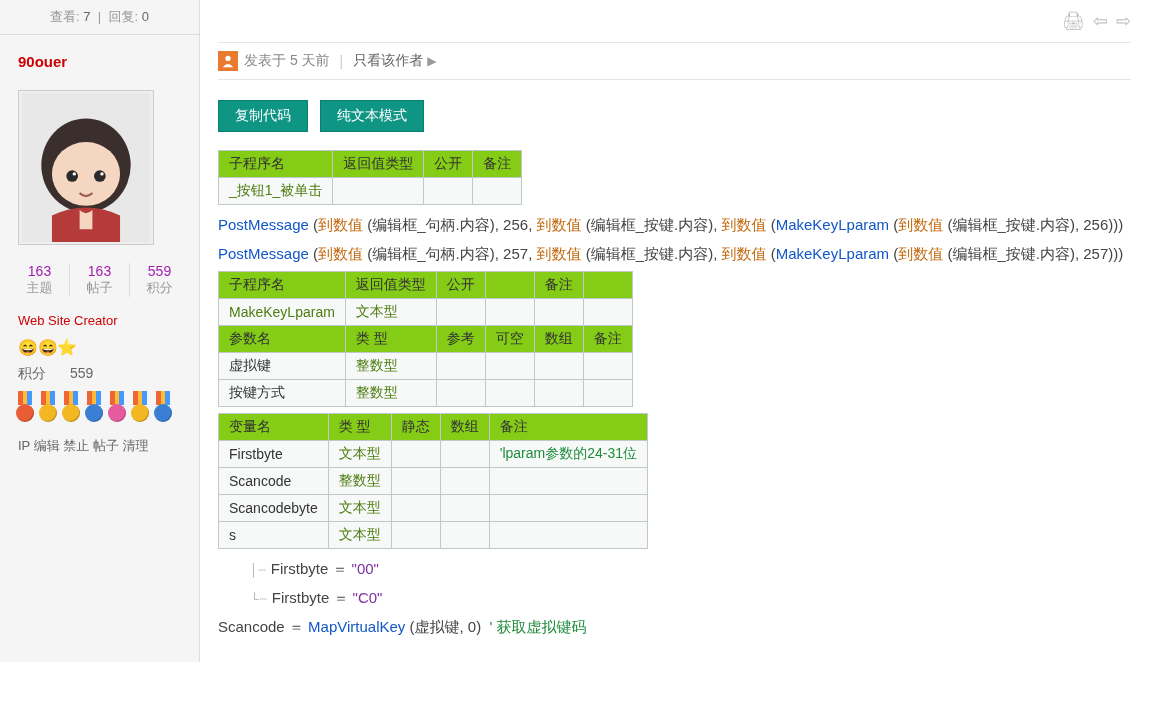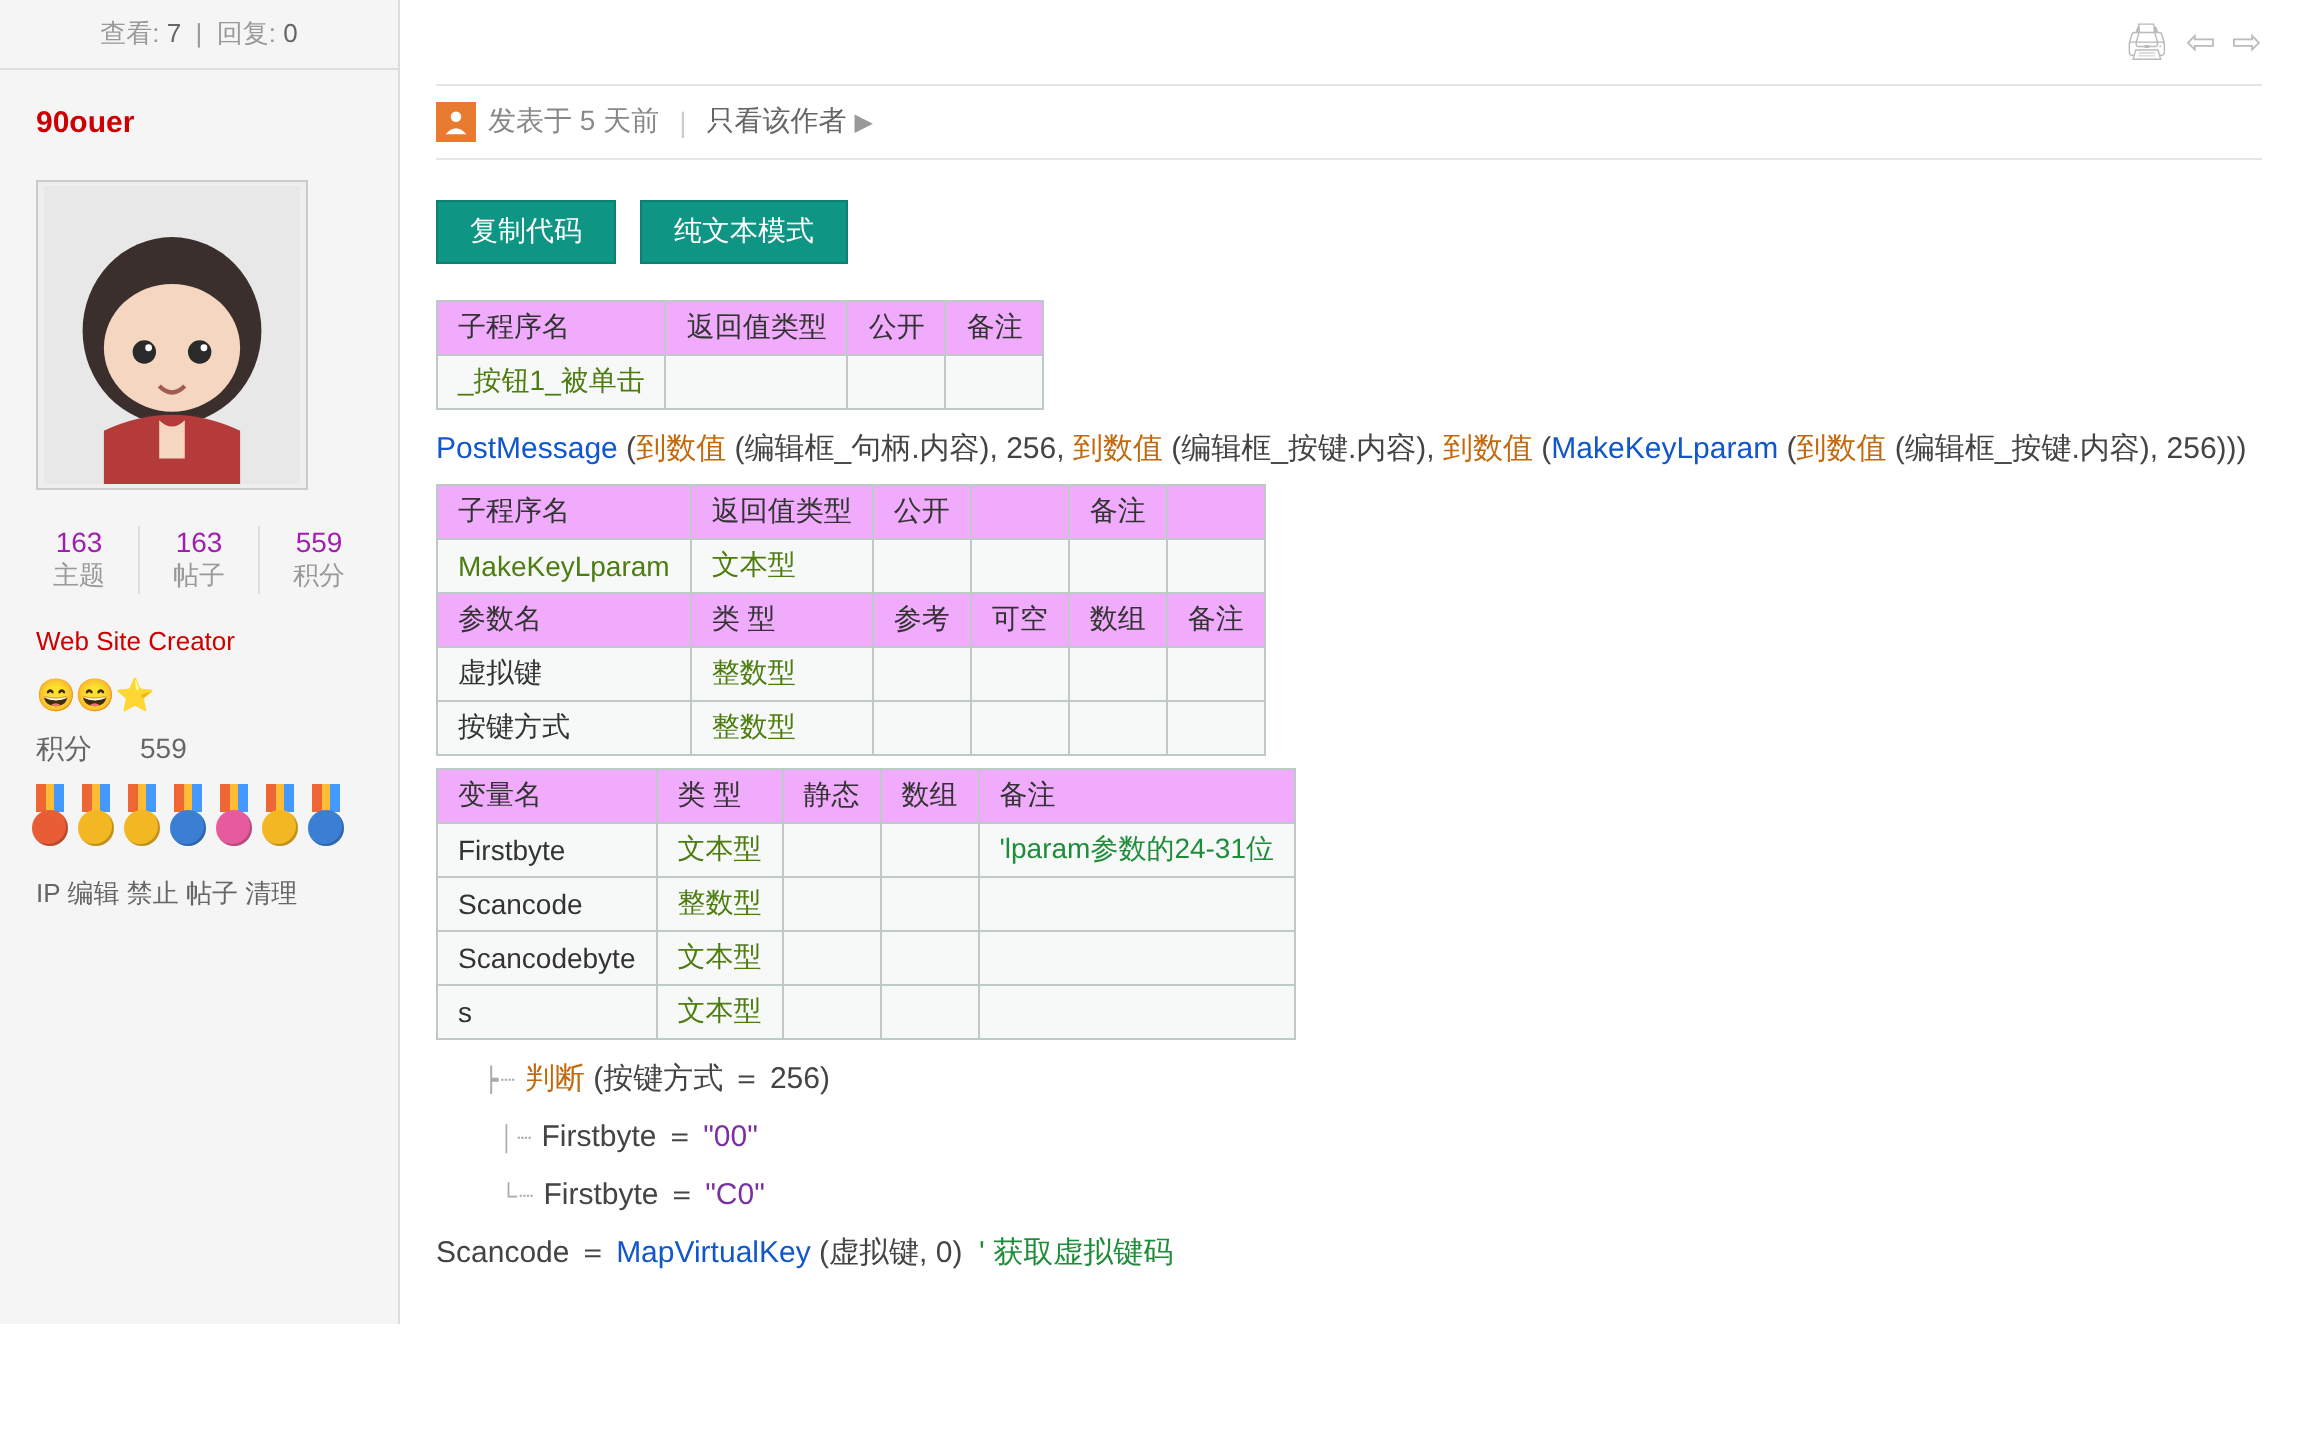--- a/index.html
+++ b/index.html
@@ -46,21 +46,21 @@
 .meta .oa-caret { color:#999; margin-left:4px; font-size:12px; }
 .meta .right { margin-left:auto; display:flex; align-items:center; gap:10px; color:#666; font-size:14px; }
 .meta .right input { width:48px; height:22px; border:1px solid #ccc; padding:0 4px; font-size:13px; }
 .meta .right .jump { width:22px; height:22px; display:inline-flex; align-items:center; justify-content:center; }
 .meta .right .jump svg { width:18px; height:18px; stroke:#5aa3e6; fill:none; stroke-width:2.2; }
 .body { padding-top:20px; }
 .btnrow { display:flex; gap:12px; margin-bottom:18px; }
 .tbtn { background:#0e9584; color:#fff; padding:6px 16px; font-size:14px; cursor:pointer; border:1px solid #0c7f70; }
 table.code { border-collapse:collapse; background:#f7f9f9; margin: 4px 0 6px; font-size:14px; }
 table.code th, table.code td { border:1px solid #bfc9c9; padding:4px 10px; text-align:left; font-weight:normal; color:#333; white-space:nowrap; }
-table.code th { background:#f0abfc; }
+table.code th { background:#84cc16; }
 table.code .blue { color:#4d7c0f; }
 table.code .green { color:#1f8c3a; }
 .codeline { font-size:15px; line-height:1.8; margin: 2px 0; }
 .codeline .org { color:#c2690e; }
 .codeline .blue { color:#1257c9; }
 .codeline .green { color:#1f8c3a; }
 .codeline .str { color:#7b2fa0; }
 .codeline .dots { color:#aaa; font-size:12px; margin-right:4px; letter-spacing:1px; }
 .indent1 { padding-left: 32px; }
 .indent1b { padding-left: 24px; }
@@ -220,20 +220,23 @@
               <td></td>
               <td></td>
               <td></td>
             </tr>
       </tbody>
         </table>
 
       <div class="codeline">
         <span class="blue">PostMessage</span> (<span class="org">到数值</span> (<span>编辑框_句柄.内容</span>), <span>256</span>, <span class="org">到数值</span> (<span>编辑框_按键.内容</span>), <span class="org">到数值</span> (<span class="blue">MakeKeyLparam</span> (<span class="org">到数值</span> (<span>编辑框_按键.内容</span>), <span>256</span>)))
       </div>
+      <div class="codeline">
+        <span class="blue">PostMessage</span> (<span class="org">到数值</span> (<span>编辑框_句柄.内容</span>), <span>257</span>, <span class="org">到数值</span> (<span>编辑框_按键.内容</span>), <span class="org">到数值</span> (<span class="blue">MakeKeyLparam</span> (<span class="org">到数值</span> (<span>编辑框_按键.内容</span>), <span>257</span>)))
+      </div>
 
       <table class="code">
         <tbody>
             <tr>
               <th>子程序名</th>
               <th>返回值类型</th>
               <th>公开</th>
               <th></th>
               <th>备注</th>
               <th></th>
@@ -306,23 +309,20 @@
             <tr>
               <td>s</td>
               <td class="blue">文本型</td>
               <td></td>
               <td></td>
               <td class="green"></td>
             </tr>
           </tbody>
         </table>
 
-      <div class="codeline indent1b">
-        <span class="dots">┝┈</span><span class="org">判断</span> (<span>按键方式</span> <span>＝</span> <span>256</span>)
-      </div>
       <div class="codeline indent1">
         <span class="dots">│┈</span><span>Firstbyte</span> ＝ <span class="str">"00"</span>
       </div>
       <div class="codeline indent1">
         <span class="dots">└┈</span><span>Firstbyte</span> ＝ <span class="str">"C0"</span>
       </div>
       <div class="codeline">
         <span>Scancode</span> ＝ <span class="blue">MapVirtualKey</span> (<span>虚拟键</span>, <span>0</span>) &nbsp;<span class="green">' 获取虚拟键码</span>
       </div>
     </div>

